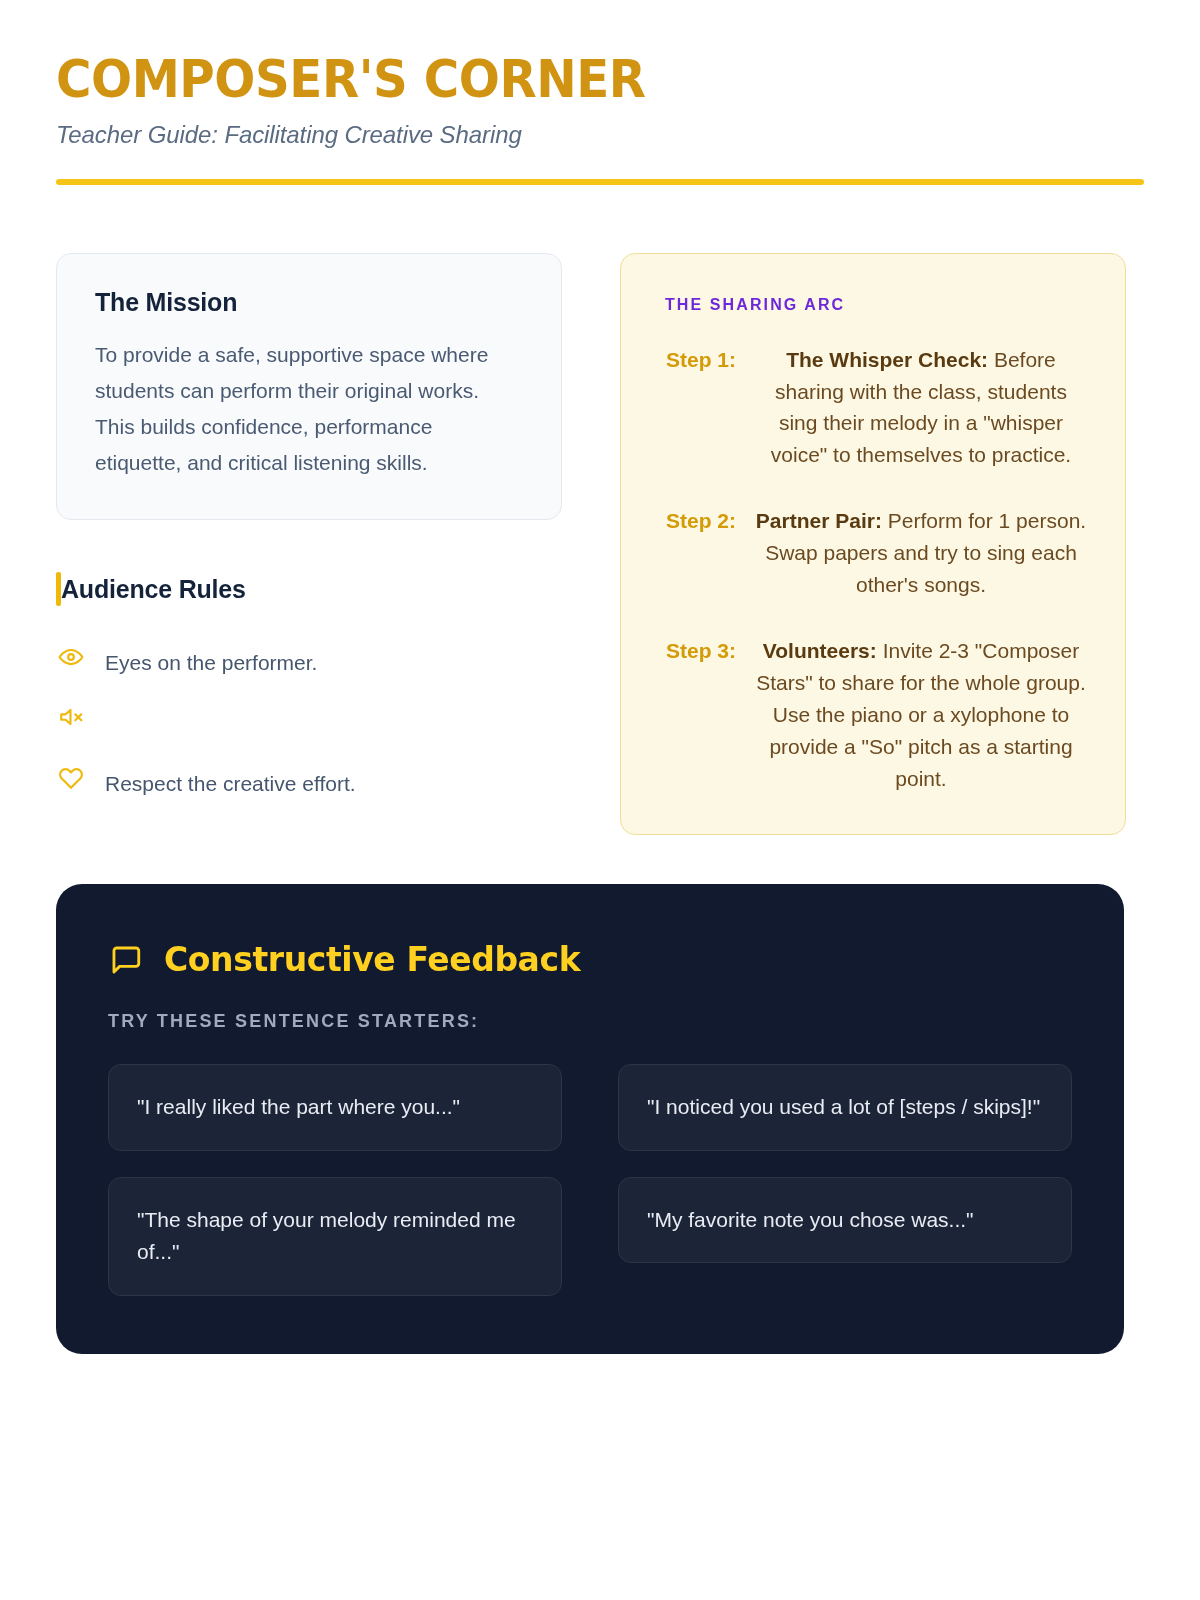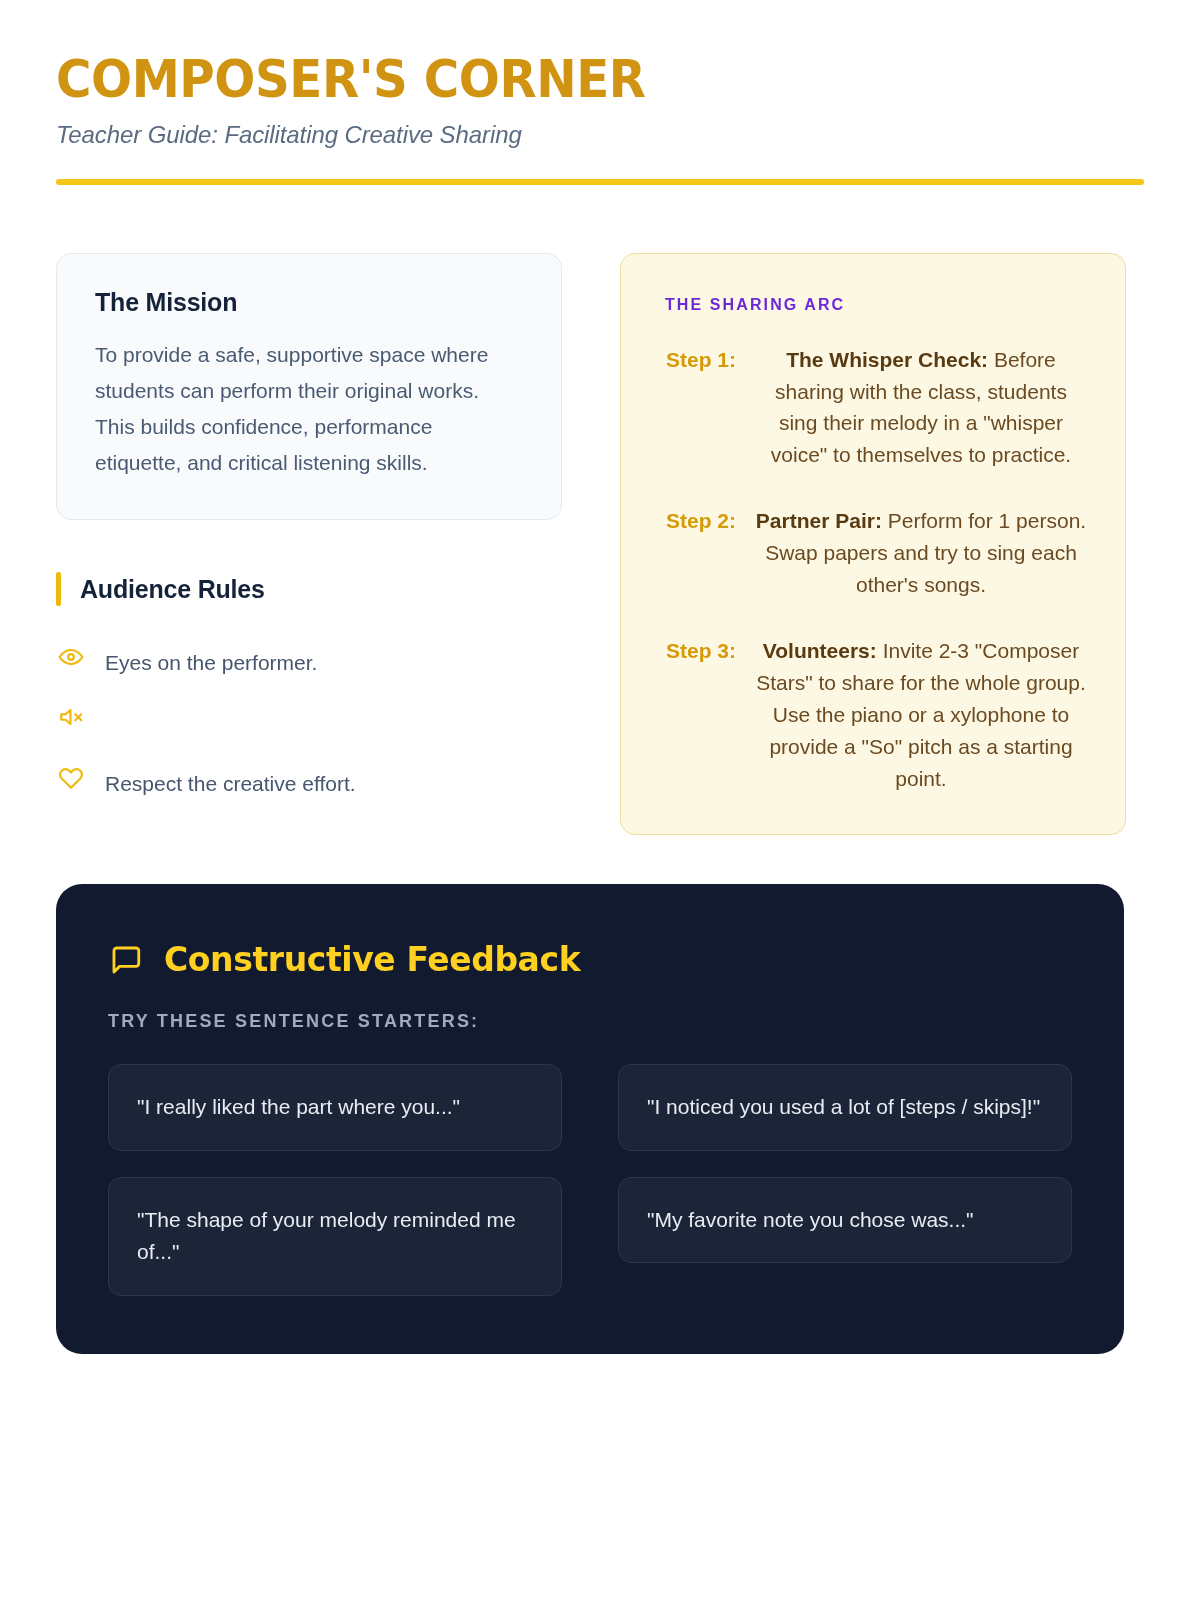--- a/index.html
+++ b/index.html
@@ -79,21 +79,20 @@
     line-height: 1.72;
     color: #4A5A72;
   }
 
   
   .rules-block { margin-top: 52px; }
 
   .rules-heading {
     display: flex;
     align-items: center;
-    gap: 19px;
     position: relative;
   }
   .rules-bar {
     width: 5px;
     height: 34px;
     border-radius: 2px;
     background: #EFB90C;
     flex: 0 0 5px;
   }
   .rules-heading-text {

